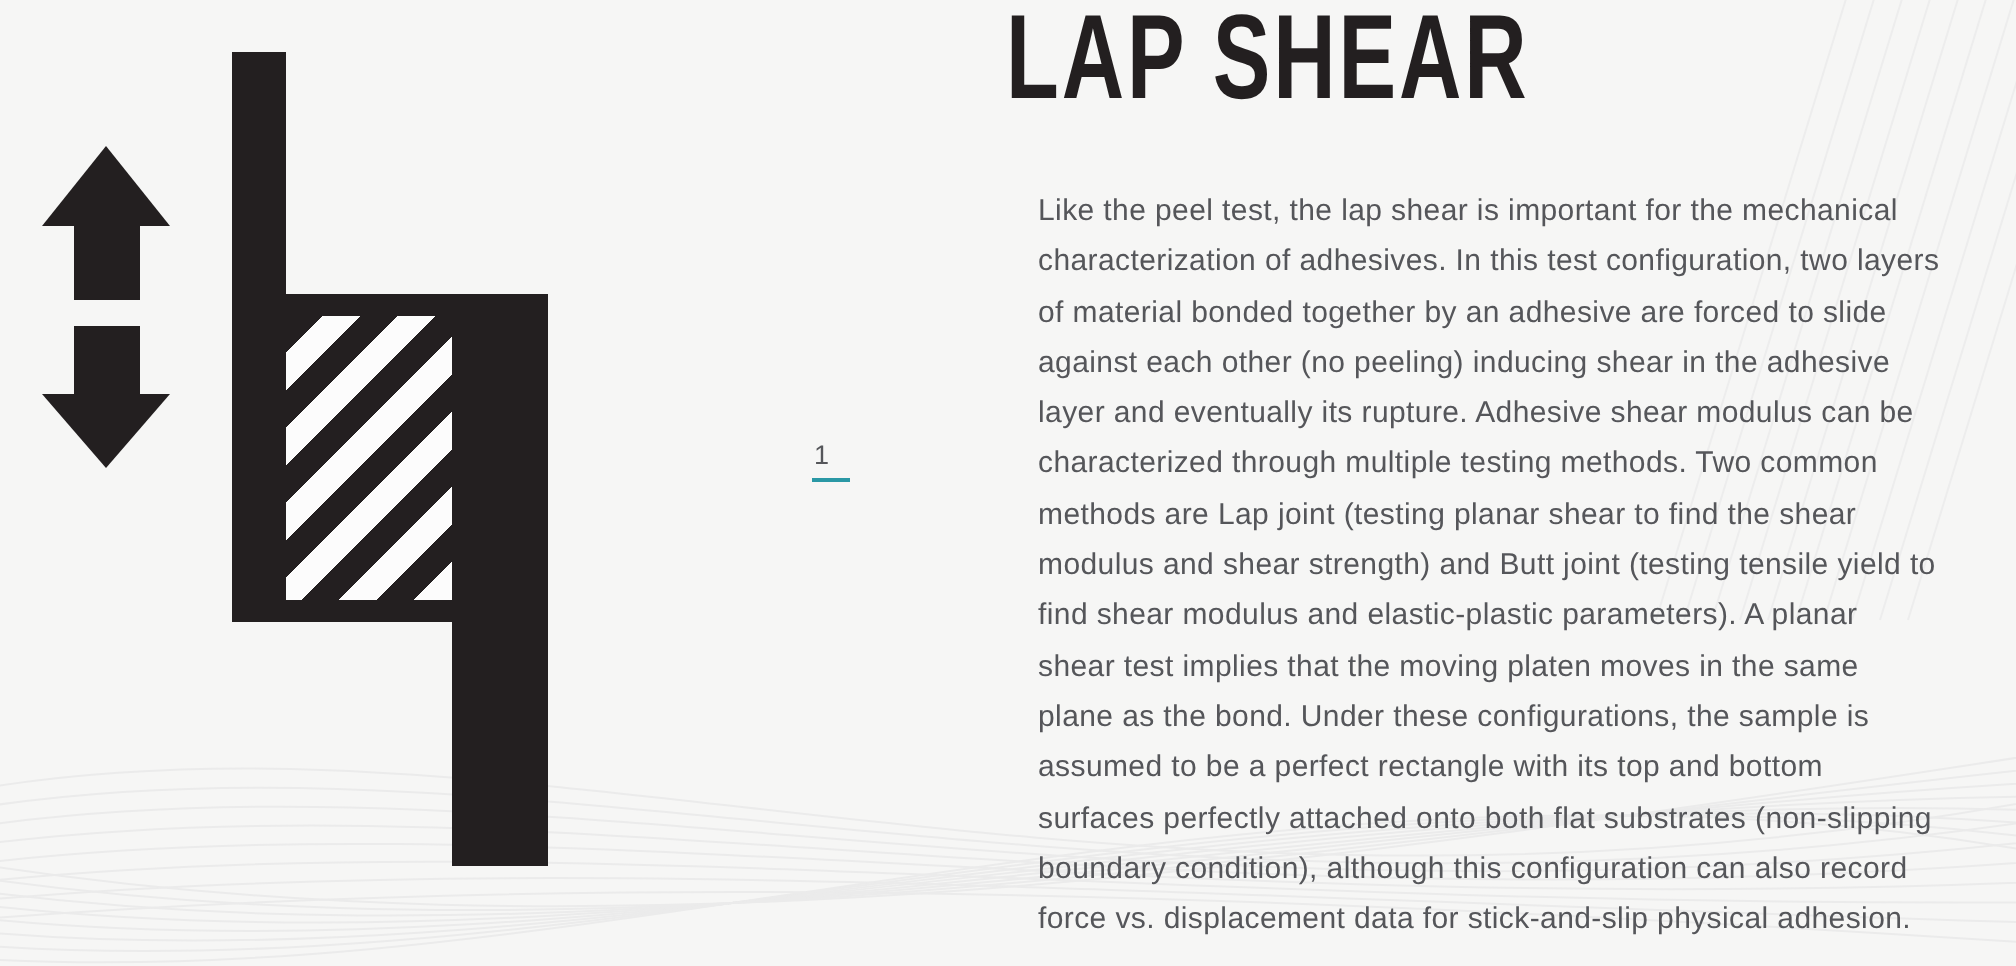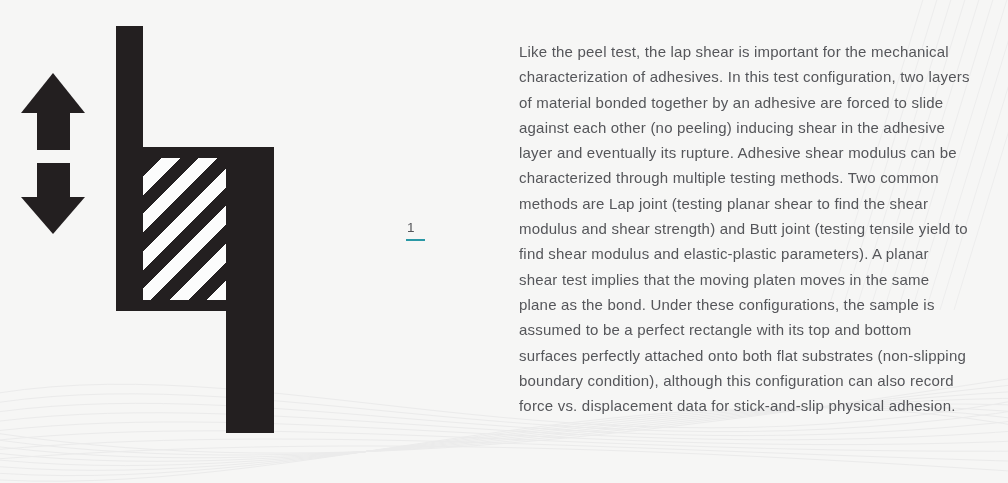--- a/index.html
+++ b/index.html
@@ -105,16 +105,19 @@
     <div class="adhesive"></div>
     <div class="ink plate-left"></div>
     <div class="ink flange-bottom"></div>
     <div class="ink flange-top"></div>
     <div class="ink plate-right"></div>
   </div>
 
   <a class="footnote" href="#">1</a>
 
   <div class="content">
+    <h1>
+      <span class="title-condensed">LAP SHEAR</span>
+    </h1>
     <p>Like the peel test, the lap shear is important for the mechanical characterization of adhesives. In this test configuration, two layers of material bonded together by an adhesive are forced to slide against each other (no peeling) inducing shear in the adhesive layer and eventually its rupture. Adhesive shear modulus can be characterized through multiple testing methods. Two common methods are Lap joint (testing planar shear to find the shear modulus and shear strength) and Butt joint (testing tensile yield to find shear modulus and elastic-plastic parameters). A planar shear test implies that the moving platen moves in the same plane as the bond. Under these configurations, the sample is assumed to be a perfect rectangle with its top and bottom surfaces perfectly attached onto both flat substrates (non-slipping boundary condition), although this configuration can also record force vs. displacement data for stick-and-slip physical adhesion.</p>
   </div>
 
 </div>
 
 </body></html>

